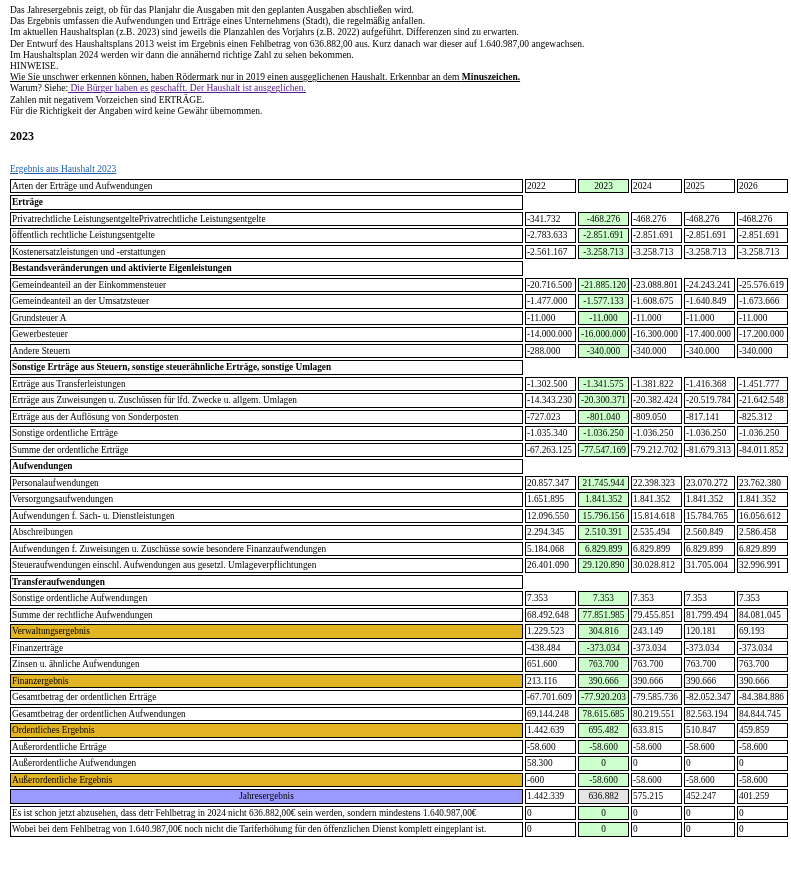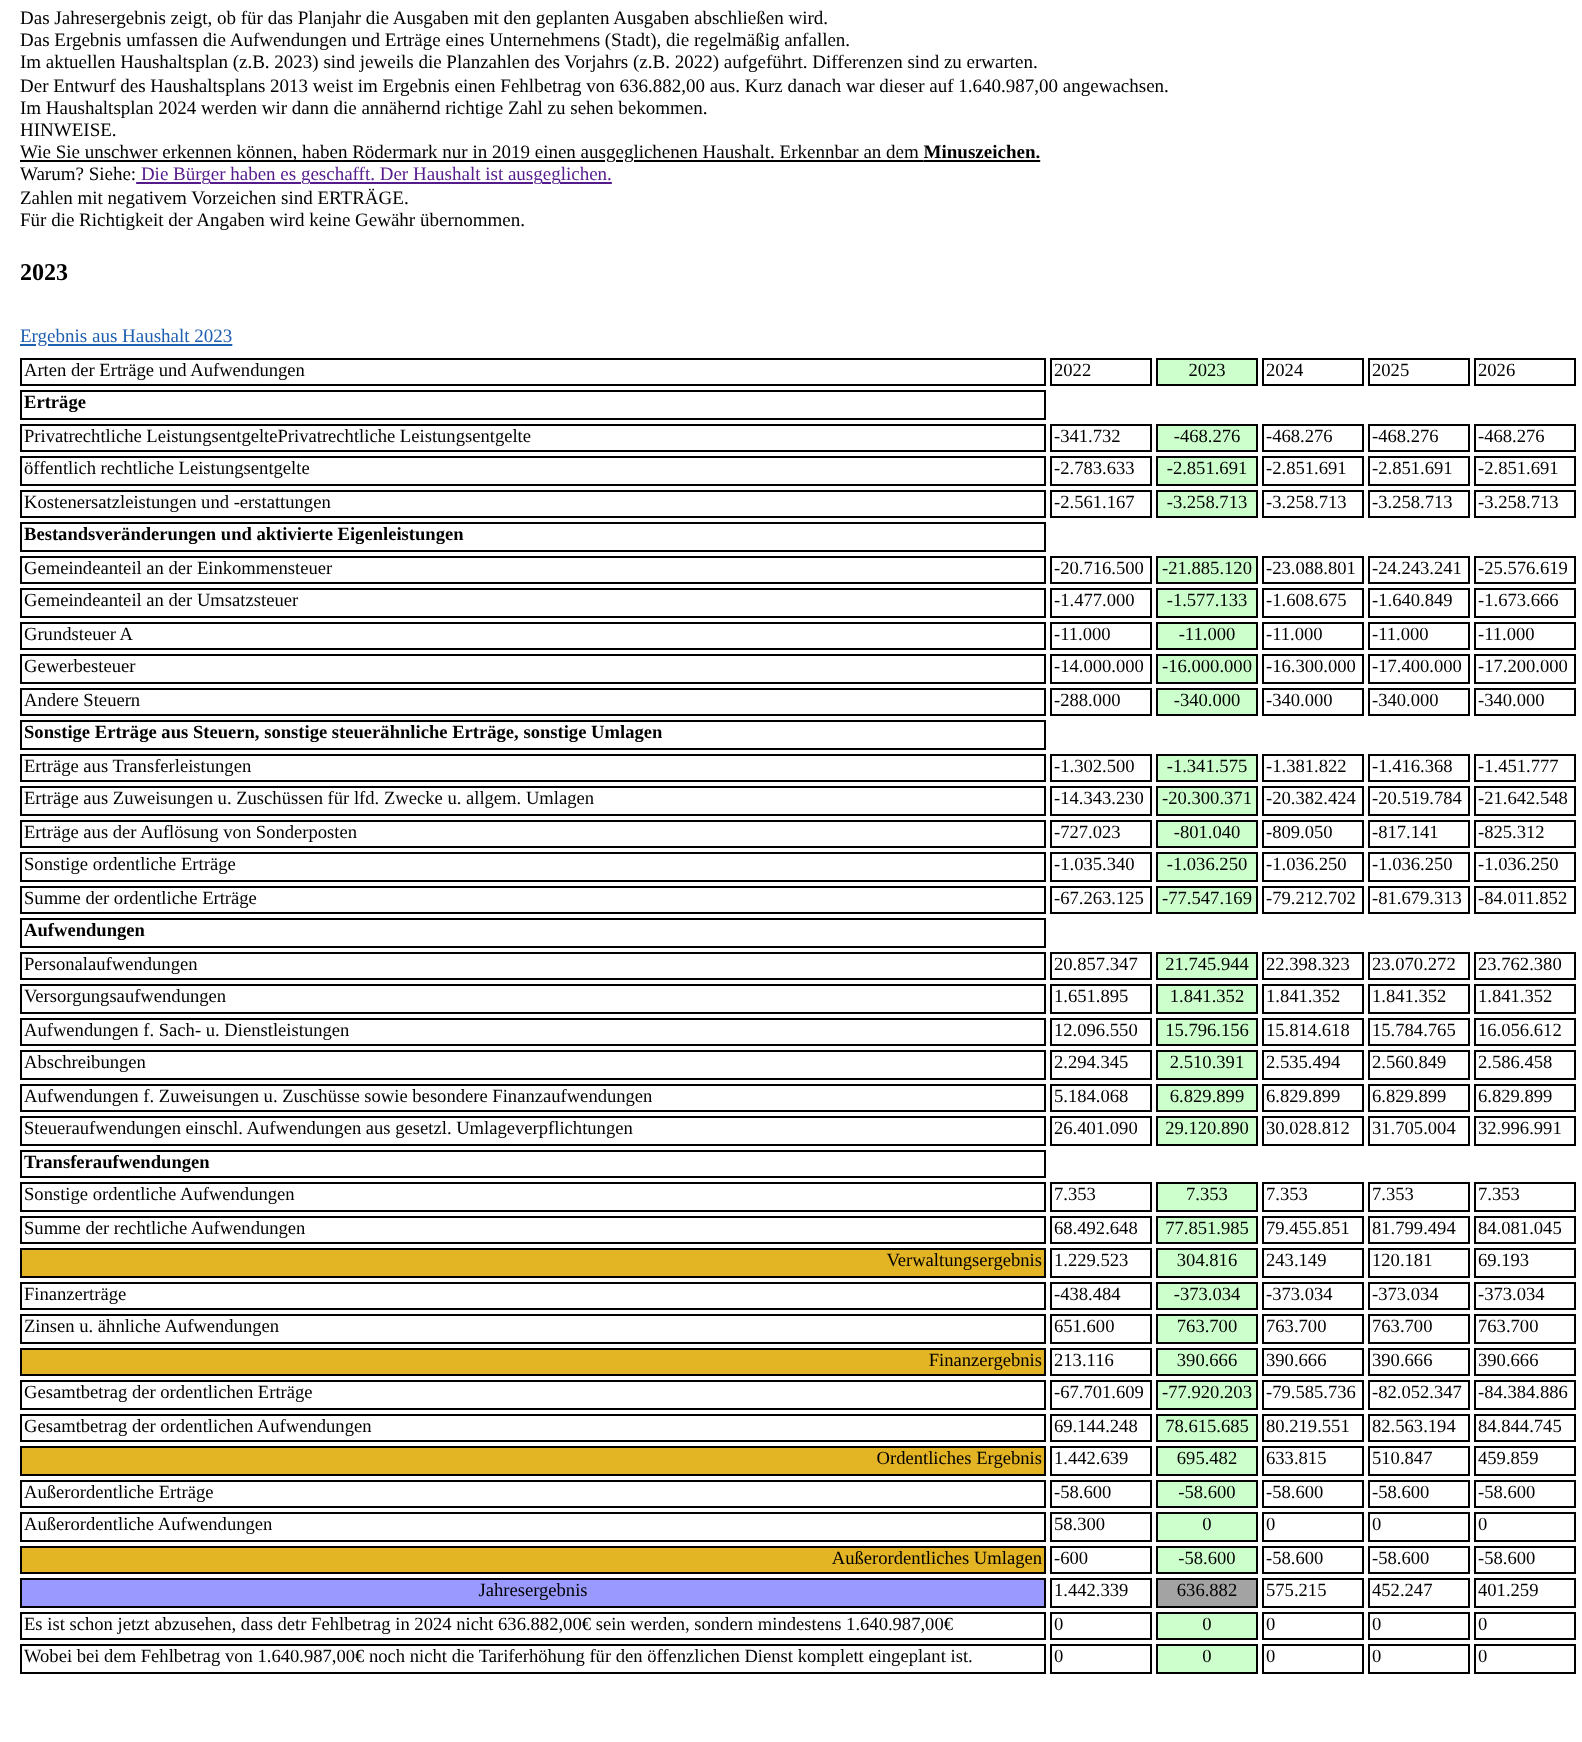--- a/index.html
+++ b/index.html
@@ -16,23 +16,23 @@
   h2 { font-size: 12px; margin: 13px 0 14px 0; font-weight: bold; }
   .tbl-link { margin: 0 0 2px 0; display: block; }
   table { border-collapse: separate; border-spacing: 2px; margin-left: -2px; }
   td {
     border: 1px solid #000; padding: 0 1px; height: 12.5px;
     font-size: 9.3px; white-space: nowrap; vertical-align: middle;
   }
   td.label { width: 509px; }
   td.num { width: 47px; }
   td.hl { background: #ccffcc; text-align: center; }
-  td.hl.jahr { background: #a3a3a3; }
+  td.hl.jahr { background: #e5e5e5; }
   tr.section td.label { font-weight: bold; }
-  tr.result td.label { background: #e3b424; text-align: right; }
+  tr.result td.label { background: #e3b424; text-align: left; }
   tr.jahres td.label { background: #9999ff; text-align: center; }
   td.empty { border: none; }
 </style>
 </head>
 <body>
 
 <div class="wrap">
   <div class="intro">
     <p>Das Jahresergebnis zeigt, ob für das Planjahr die Ausgaben mit den geplanten Ausgaben abschließen wird.</p>
     <p>Das Ergebnis umfassen die Aufwendungen und Erträge eines Unternehmens (Stadt), die regelmäßig anfallen.</p>
@@ -333,21 +333,21 @@
         </tr>
         <tr class="data">
           <td class="label">Außerordentliche Aufwendungen</td>
           <td class="num">58.300</td>
           <td class="num hl">0</td>
           <td class="num">0</td>
           <td class="num">0</td>
           <td class="num">0</td>
         </tr>
         <tr class="result">
-          <td class="label">Außerordentliches Umlagen</td>
+          <td class="label">Außerordentliche Ergebnis</td>
           <td class="num">-600</td>
           <td class="num hl">-58.600</td>
           <td class="num">-58.600</td>
           <td class="num">-58.600</td>
           <td class="num">-58.600</td>
         </tr>
         <tr class="jahres">
           <td class="label">Jahresergebnis</td>
           <td class="num">1.442.339</td>
           <td class="num hl jahr">636.882</td>

